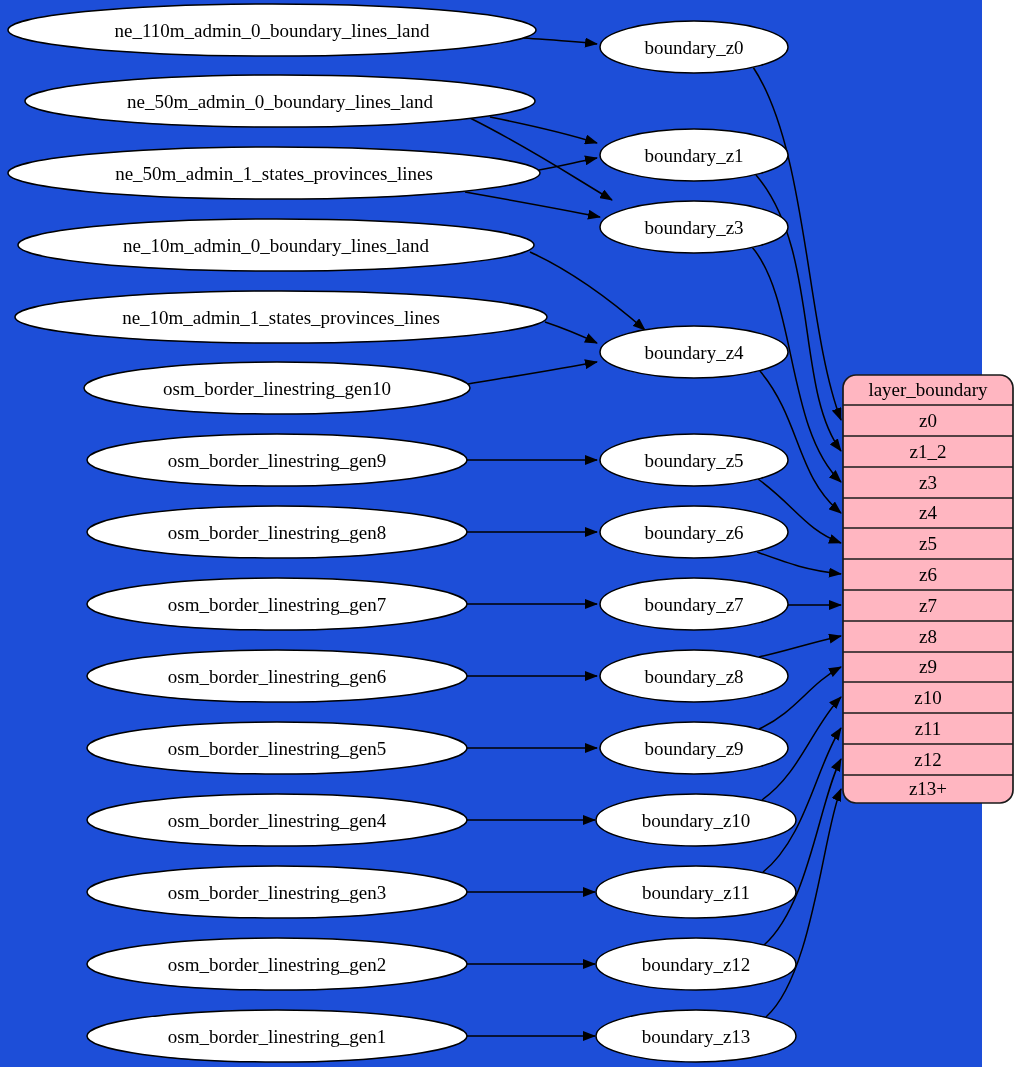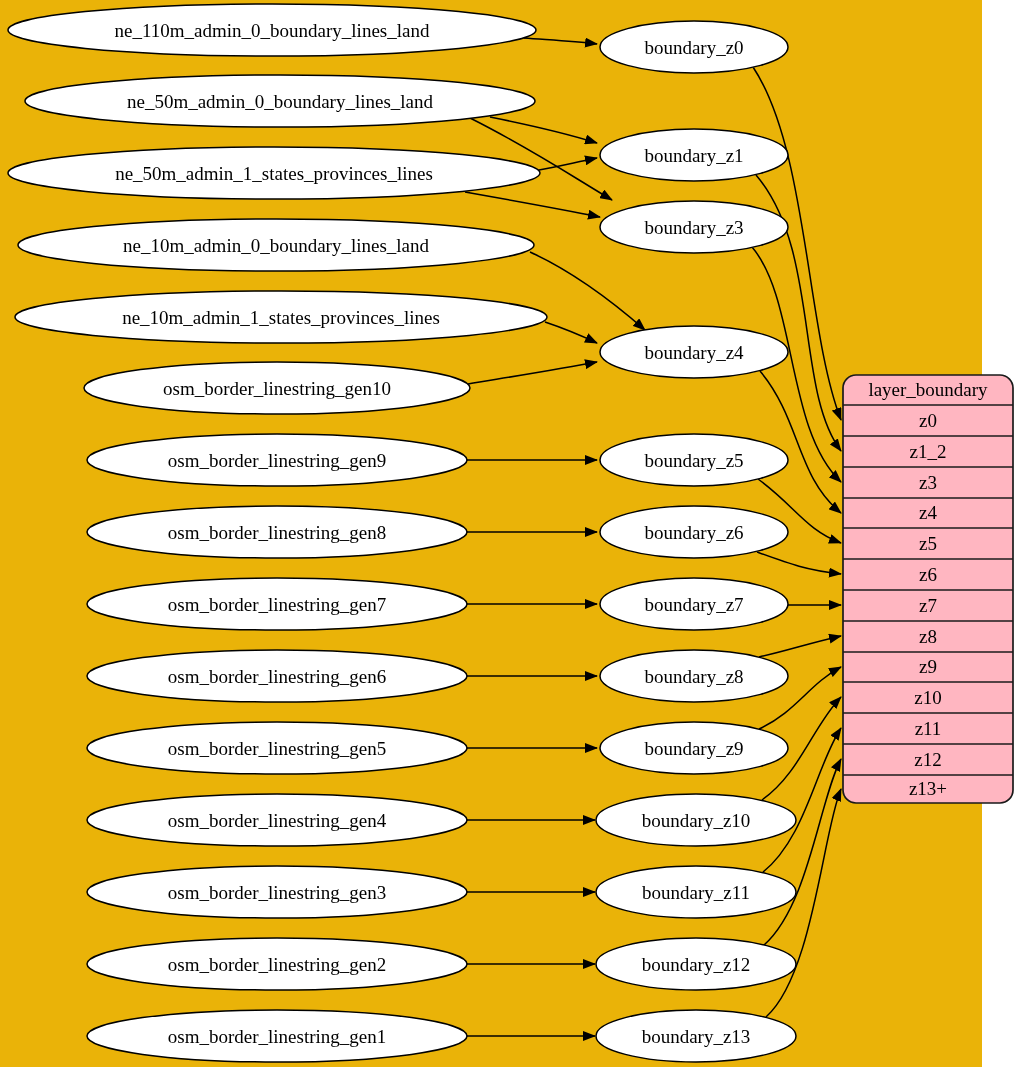--- a/index.html
+++ b/index.html
@@ -4,21 +4,21 @@
 <style>
   html, body {
     margin: 0;
     padding: 0;
     background: #ffffff;
   }
   .canvas {
     position: relative;
     width: 982px;
     height: 1067px;
-    background: #eab308;
+    background: #1d4ed8;
   }
   svg {
     display: block;
   }
   .node-label, .row-label, .table-title {
     font-family: "Liberation Serif", "DejaVu Serif", serif;
     font-size: 19px;
     fill: #000000;
     text-anchor: middle;
   }

